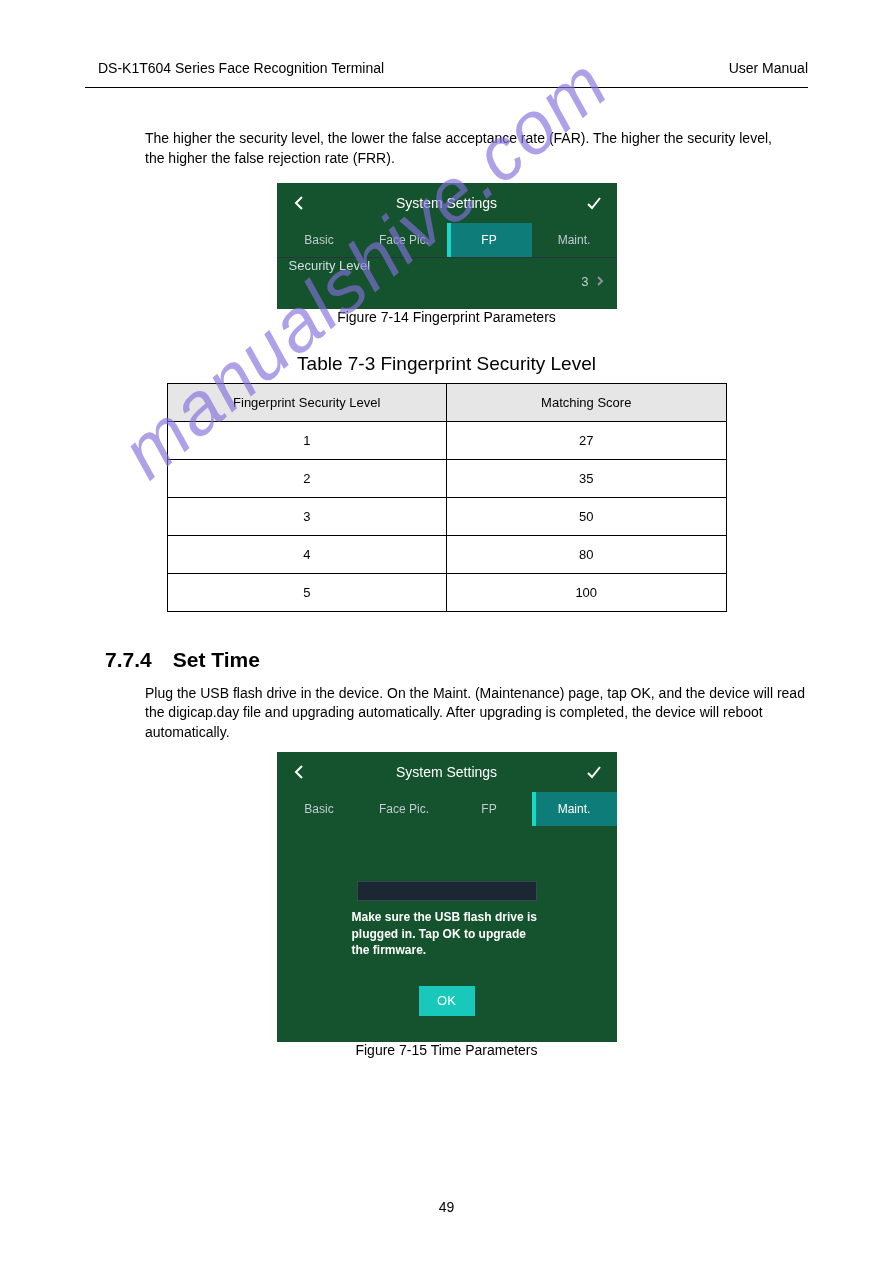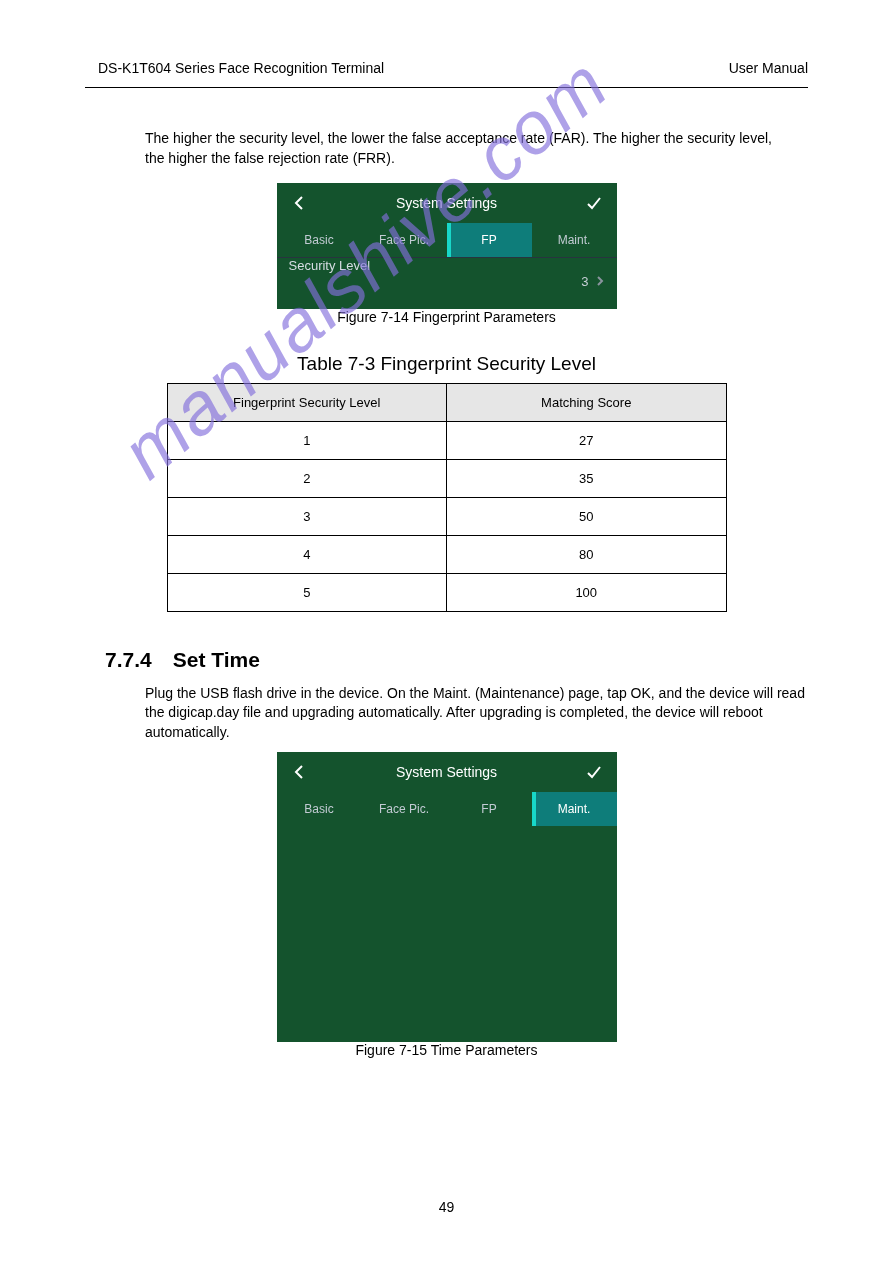--- a/index.html
+++ b/index.html
@@ -140,19 +140,24 @@
         <span class="ok-ic"><svg viewBox="0 0 18 18">
               <polyline points="3,10 7,14 15,4"></polyline>
             </svg></span>
       </div>
       <div class="tabs">
         <div class="tab">Basic</div>
         <div class="tab">Face Pic.</div>
         <div class="tab">FP</div>
         <div class="tab active">Maint.</div>
       </div>
+      <div class="body">
+        <div class="inp"></div>
+        <div class="msg">Make sure the USB flash drive is plugged in. Tap OK to upgrade the firmware.</div>
+        <div class="okbtn">OK</div>
+      </div>
     </div>
     <div class="fig-cap">Figure 7-15 Time Parameters</div>
 
   </div>
 </div>
 
 <div class="footer">49</div>
 
 </body></html>

